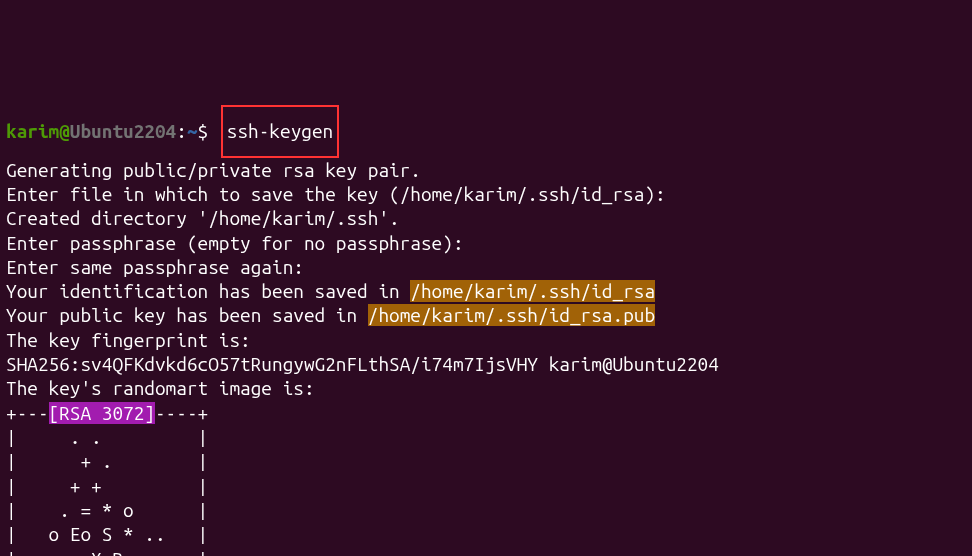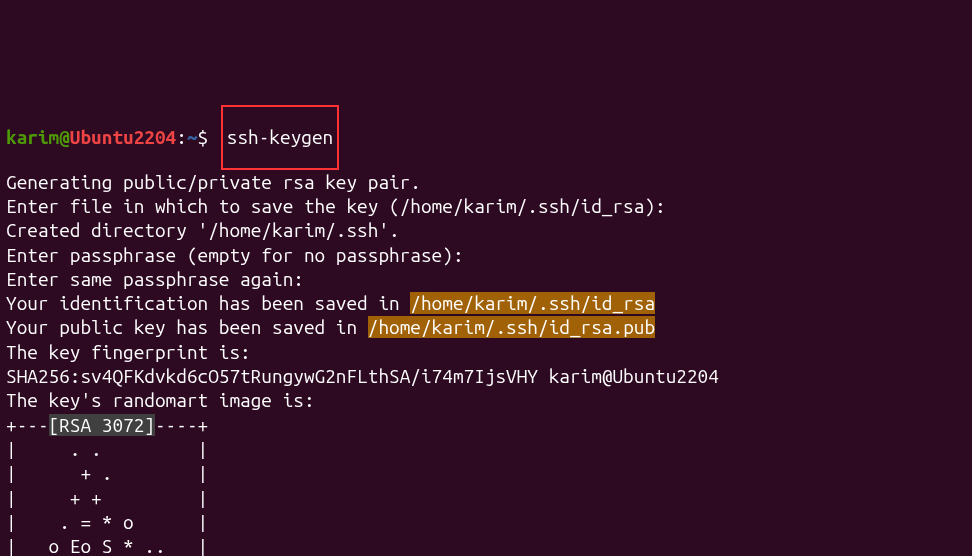--- a/index.html
+++ b/index.html
@@ -18,48 +18,48 @@
       height: 556px;
       overflow: hidden;
       white-space: pre;
     }
     .prompt-user {
       color: #4e9a06;
       font-weight: bold;
       text-align: center;
     }
     .prompt-host {
-      color: #ef4444;
+      color: #737373;
       font-weight: bold;
     }
     .prompt-colon {
       color: #ffffff;
     }
     .prompt-path {
       color: #3465a4;
       font-weight: bold;
     }
     .prompt-dollar {
       color: #ffffff;
     }
     .highlighted-command {
       border: 2px solid #ff3333;
-      padding: 18px 4px;
+      padding: 12px 4px;
       display: inline-block;
       margin-left: 2px;
     }
     .output {
       color: #ffffff;
     }
     .path-highlight {
       background: #a16207;
       color: #ffffff;
     }
     .rsa-highlight {
-      background: #404040;
+      background: #a21caf;
       color: #ffffff;
     }
     .line {
       display: block;
     }
   </style>
 </head>
 <body>
 
 

